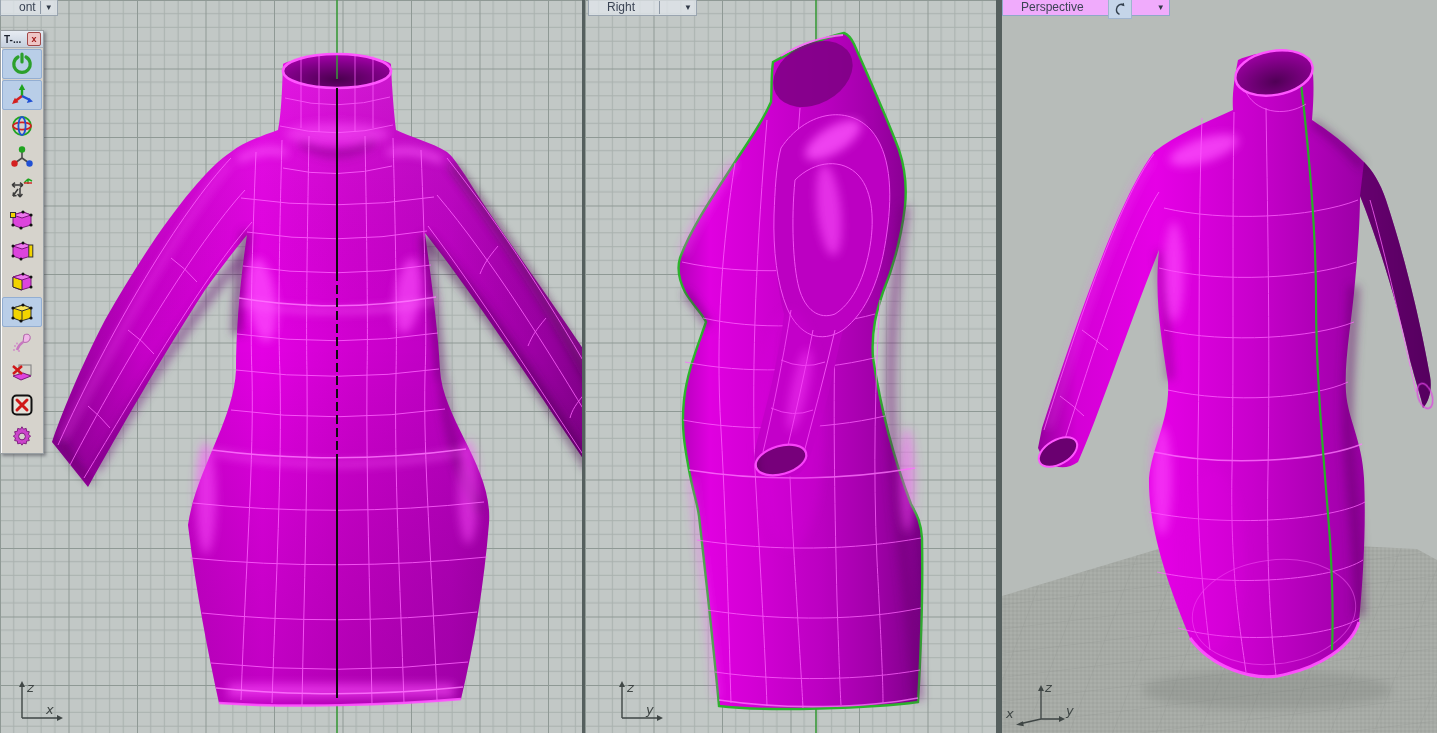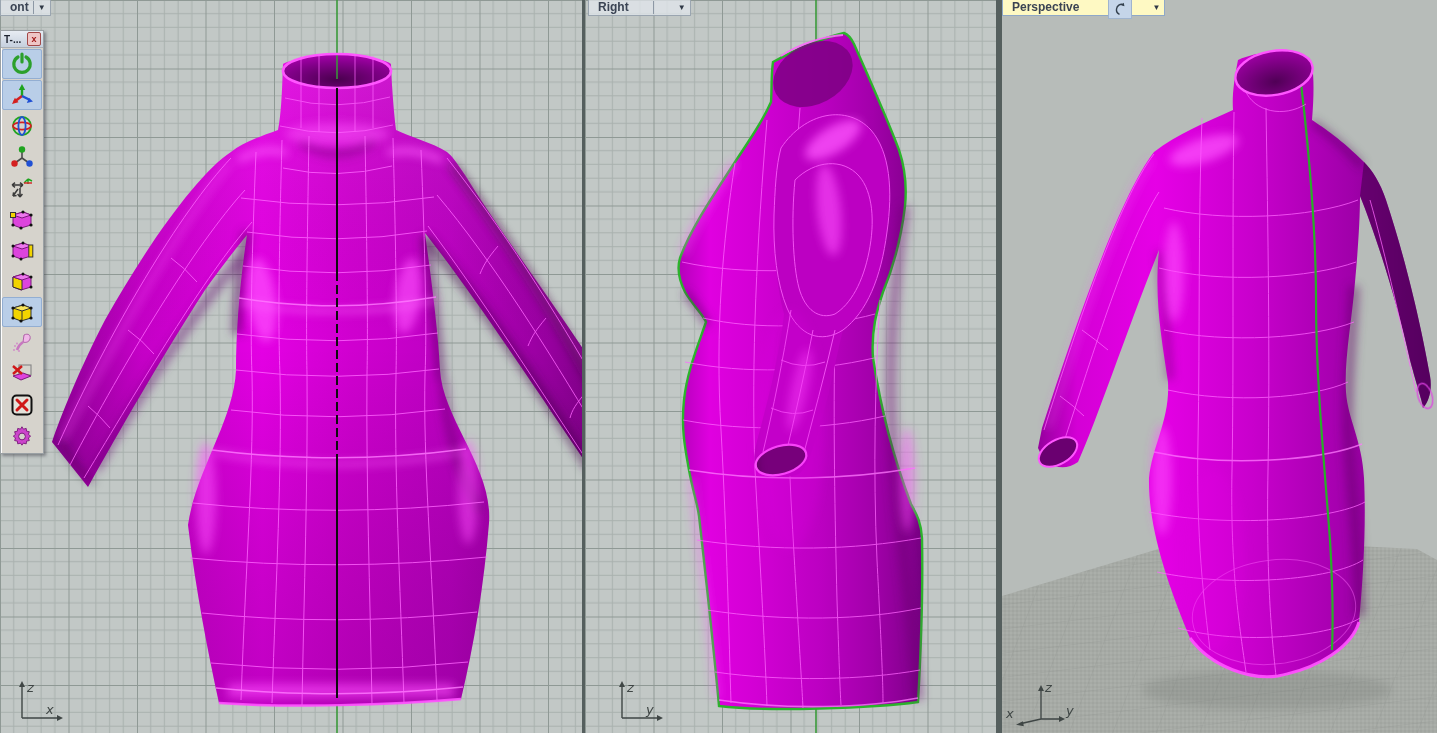--- a/index.html
+++ b/index.html
@@ -1,25 +1,25 @@
 <!DOCTYPE html>
 <html><head>
 <meta charset="utf-8">
 <style>
   html,body{margin:0;padding:0;background:#555f5e;font-family:"Liberation Sans",sans-serif;}
   #app{position:relative;width:1437px;height:733px;overflow:hidden;background:#555f5e;}
   .vp{position:absolute;top:0;height:733px;display:block;}
   
   .vplabel{position:absolute;top:0;height:15px;display:flex;align-items:center;
     font-size:12px;color:#3b4454;line-height:15px;z-index:30;cursor:default;}
-  .vplabel .txt{padding:0 4px 1px 9px;font-weight:bold;}
+  .vplabel .txt{padding:0 4px 1px 18px;}
   .vplabel .vr{width:1px;height:13px;background:#8d98a5;}
   .vplabel .dd{font-size:8px;padding:0 4px;color:#2f3846;}
   .lbl-plain{background:rgba(225,231,236,0.75);border:1px solid #9aa5b0;border-top:none;}
-  .lbl-active{background:#fef9c3;border:1px solid #8fa8c8;border-top:none;gap:32px;}
+  .lbl-active{background:#f0abfc;border:1px solid #8fa8c8;border-top:none;gap:32px;}
   .rot-btn{position:absolute;top:0;width:22px;height:18px;background:#c5d5e9;
     border:1px solid #9fb4cf;border-top:none;z-index:30;display:flex;align-items:center;justify-content:center;}
   
   #palette{position:absolute;left:0;top:30px;width:42px;background:#d6d3cc;
     border:1px solid #9aa0a4;box-shadow:inset 1px 1px 0 #ffffff, 2px 2px 3px rgba(60,60,70,.5);z-index:40;}
   #palette .tbar{height:16px;background:linear-gradient(#e7ecf3,#c6d0de);
     display:flex;align-items:center;justify-content:space-between;padding:0 2px 0 3px;
     border-bottom:1px solid #aab0b6;}
   #palette .tbar .ttl{font-size:10px;font-weight:bold;color:#1d2330;}
   #palette .closebox{width:12px;height:12px;background:#eec6c6;border:1px solid #a24848;

